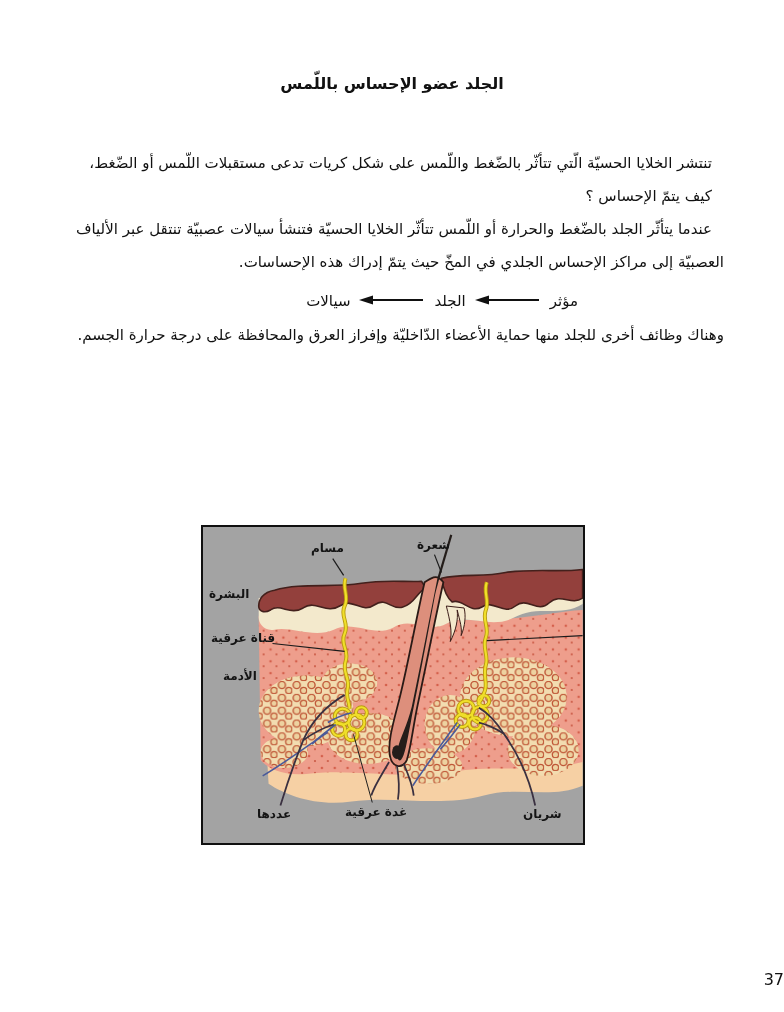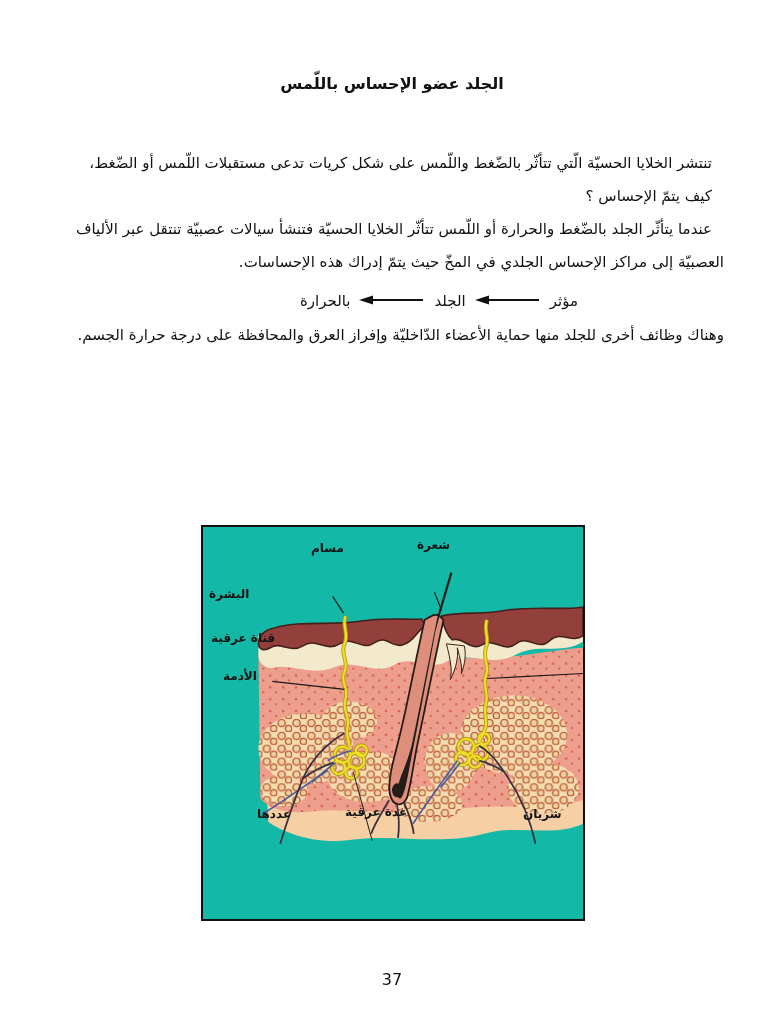--- a/index.html
+++ b/index.html
@@ -39,40 +39,40 @@
     align-items: center;
     gap: 9px;
     padding-right: 146px;
     font-size: 15px;
   }
   .flow-word { white-space: nowrap; }
   .flow-arrow { display: inline-block; }
   .figure-box {
     position: absolute;
     left: 201px; top: 525px;
-    width: 384px; height: 396px;
+    width: 384px; height: 320px;
     border: 2px solid #101010;
-    background: #14b8a6;
+    background: #a3a3a3;
   }
   .figure-box svg.art {
     position: absolute; left: 0; top: 0;
     width: 100%; height: 100%;
   }
   .fig-label {
     position: absolute;
     direction: rtl;
     font-size: 12px;
     font-weight: bold;
     white-space: nowrap;
     color: #141414;
   }
   .page-number {
     position: absolute;
     top: 970px; left: 0; right: 0;
-    text-align: center;
+    text-align: right;
     font-size: 16px;
   }
 </style>
 </head>
 <body>
 
 <h1 class="page-title">الجلد عضو الإحساس باللّمس</h1>
 
 <div class="body-text">
   <div class="text-line ind-sm">تنتشر الخلايا الحسيّة الّتي تتأثّر بالضّغط واللّمس على شكل كريات تدعى مستقبلات اللّمس أو الضّغط،</div>
@@ -88,21 +88,21 @@
         <polygon points="0,6 14,1.5 14,10.5" fill="#111"></polygon>
       </svg>
     </span>
     <span class="flow-word">الجلد</span>
     <span class="flow-arrow">
       <svg width="66" height="12" viewBox="0 0 66 12">
         <line x1="64" y1="6" x2="12" y2="6" stroke="#111" stroke-width="2"></line>
         <polygon points="0,6 14,1.5 14,10.5" fill="#111"></polygon>
       </svg>
     </span>
-    <span class="flow-word">بالحرارة</span>
+    <span class="flow-word">سيالات</span>
   </div>
 
   <div class="text-line">وهناك وظائف أخرى للجلد منها حماية الأعضاء الدّاخليّة وإفراز العرق والمحافظة على درجة حرارة الجسم.</div>
 </div>
 
 <div class="figure-box">
   <svg class="art" viewBox="0 0 384 320" aria-hidden="true">
     <defs>
       <pattern id="specks" width="13" height="12" patternUnits="userSpaceOnUse">
         <circle cx="3" cy="4" r="1.3" fill="#d4604c"></circle>

